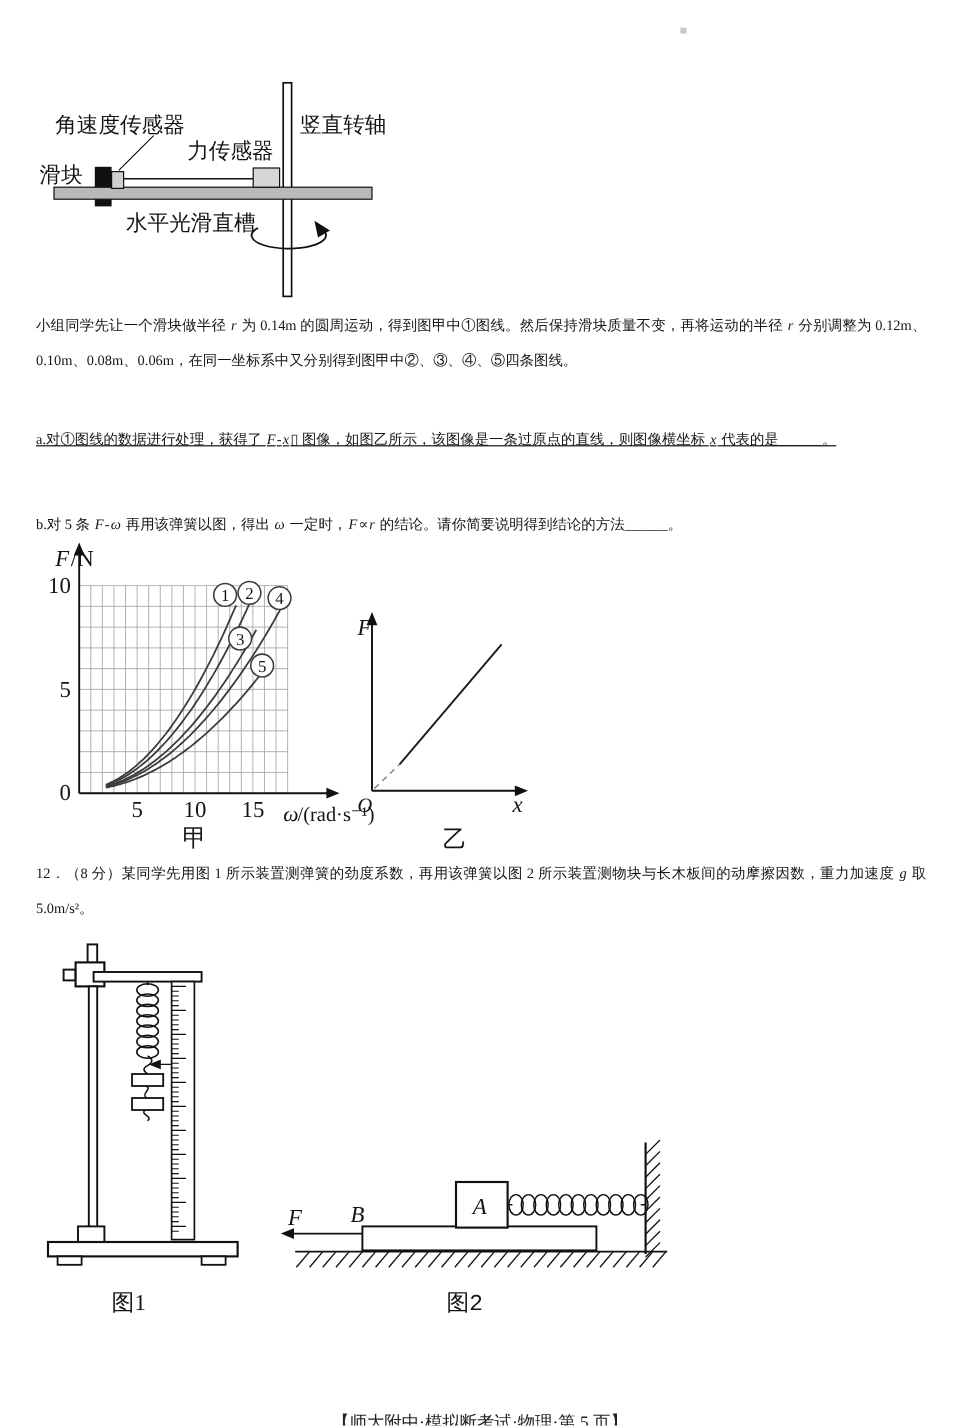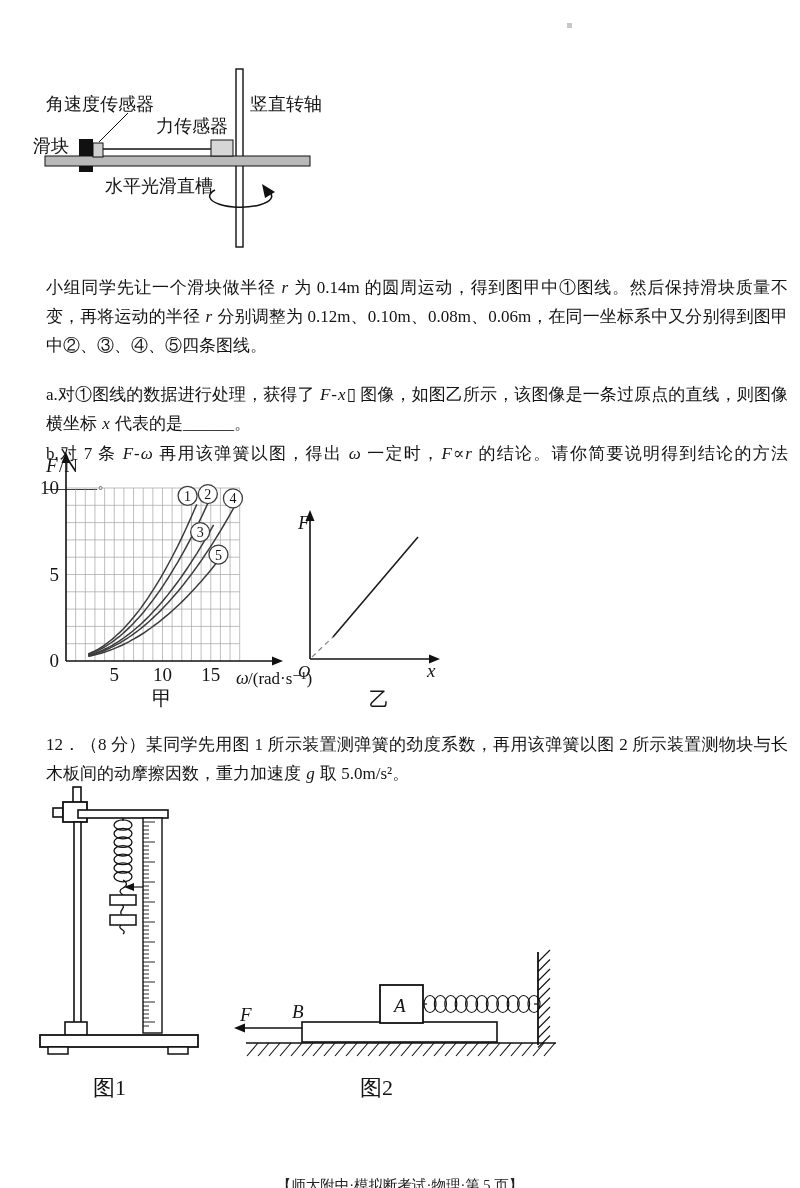--- a/index.html
+++ b/index.html
@@ -2,23 +2,23 @@
 <html><head>
 <meta charset="utf-8">
 <style>
   html,body{margin:0;padding:0;}
   body{
     width:800px;height:1188px;overflow:hidden;position:relative;
     background:#ffffff;color:#141414;
     font-family:"Liberation Serif","DejaVu Serif",serif;
   }
   .abs{position:absolute;}
-  p.doc{font-size:17px;line-height:29px;margin:16px;text-align:justify;}
+  p.doc{font-size:12px;line-height:29px;margin:0;text-align:justify;}
   .var{font-style:italic;padding:0 1px;font-family:"Liberation Serif","DejaVu Serif",serif;}
-  .caption{font-size:22px;}
+  .caption{font-size:19px;}
   svg text{font-family:"Liberation Serif","DejaVu Serif",serif;fill:#141414;}
   #footer{left:0;right:0;text-align:center;font-size:14.5px;color:#222;}
   #stray-mark{width:5px;height:5px;background:#9a9aa2;opacity:.55;}
 </style>
 </head>
 <body>
 
 <div id="stray-mark" class="abs" style="left:567px;top:23px;"></div>
 
 <svg id="apparatus" class="abs" style="left:28px;top:62px;" width="300" height="190" viewBox="0 0 300 190">
@@ -33,23 +33,23 @@
   <polygon points="234,122 247,130 237,136" fill="#111"></polygon>
   <text x="18" y="48" font-size="18">角速度传感器</text>
   <text x="128" y="70" font-size="18">力传感器</text>
   <text x="222" y="48" font-size="18">竖直转轴</text>
   <text x="5" y="90" font-size="18">滑块</text>
   <text x="77" y="130" font-size="18">水平光滑直槽</text>
 </svg>
 
 <p class="doc abs" style="left:30px;top:257px;width:742px;"><span>小组同学先让一个滑块做半径 </span><span class="var">r</span><span> 为 0.14m 的圆周运动，得到图甲中①图线。然后保持滑块质量不变，再将运动的半径 </span><span class="var">r</span><span> 分别调整为 0.12m、0.10m、0.08m、0.06m，在同一坐标系中又分别得到图甲中②、③、④、⑤四条图线。</span></p>
 
-<p class="doc abs" style="left:30px;top:364px;width:742px;"><span>a.对①图线的数据进行处理，获得了 </span><span class="var">F</span><span>-</span><span class="var">x</span><span>▯ 图像，如图乙所示，该图像是一条过原点的直线，则图像横坐标 </span><span class="var">x</span><span> 代表的是______。</span></p>
-
-<p class="doc abs" style="left:30px;top:423px;width:742px;"><span>b.对 7 条 </span><span class="var">F</span><span>-</span><span class="var">ω</span><span> 再用该弹簧以图，得出 </span><span class="var">ω</span><span> 一定时，</span><span class="var">F</span><span>∝</span><span class="var">r</span><span> 的结论。请你简要说明得到结论的方法______。</span></p>
+<p class="doc abs" style="left:30px;top:352px;width:742px;text-decoration:underline;"><span>a.对①图线的数据进行处理，获得了 </span><span class="var">F</span><span>-</span><span class="var">x</span><span>▯ 图像，如图乙所示，该图像是一条过原点的直线，则图像横坐标 </span><span class="var">x</span><span> 代表的是______。</span></p>
+
+<p class="doc abs" style="left:30px;top:423px;width:742px;"><span>b.对 5 条 </span><span class="var">F</span><span>-</span><span class="var">ω</span><span> 再用该弹簧以图，得出 </span><span class="var">ω</span><span> 一定时，</span><span class="var">F</span><span>∝</span><span class="var">r</span><span> 的结论。请你简要说明得到结论的方法______。</span></p>
 
 <svg id="graph-jia" class="abs" style="left:40px;top:447px;" width="362" height="262" viewBox="0 0 362 262">
   <g id="jia-grid">
       <line x1="35.65" y1="214" x2="35.65" y2="41" stroke="#a3a3a3" stroke-width="0.7"></line>
       <line x1="45.3" y1="214" x2="45.3" y2="41" stroke="#a3a3a3" stroke-width="0.7"></line>
       <line x1="54.95" y1="214" x2="54.95" y2="41" stroke="#a3a3a3" stroke-width="0.7"></line>
       <line x1="64.6" y1="214" x2="64.6" y2="41" stroke="#a3a3a3" stroke-width="0.7"></line>
       <line x1="74.25" y1="214" x2="74.25" y2="41" stroke="#a3a3a3" stroke-width="0.7"></line>
       <line x1="83.9" y1="214" x2="83.9" y2="41" stroke="#a3a3a3" stroke-width="0.7"></line>
       <line x1="93.55" y1="214" x2="93.55" y2="41" stroke="#a3a3a3" stroke-width="0.7"></line>
@@ -275,15 +275,15 @@
       <line x1="306" y1="59" x2="310" y2="59" stroke="#111" stroke-width="1.2"></line>
     </g>
   <line x1="74" y1="83" x2="14" y2="83" stroke="#111" stroke-width="1.4"></line>
   <polygon points="6,83 17,78.5 17,87.5" fill="#111"></polygon>
   <text x="166" y="67" font-size="19" font-style="italic">A</text>
   <text x="64" y="73" font-size="19" font-style="italic">B</text>
   <text x="12" y="76" font-size="19" font-style="italic">F</text>
 </svg>
 
 <div class="caption abs" style="left:93px;top:1073px;">图1</div>
-<div class="caption abs" style="left:360px;top:1073px;">图2</div>
+<div class="caption abs" style="left:372px;top:1073px;font-family:Liberation Mono, monospace;">图2</div>
 
 <div id="footer" class="abs" style="top:1176px;">【师大附中·模拟断考试·物理·第 5 页】</div>
 
 </body></html>

